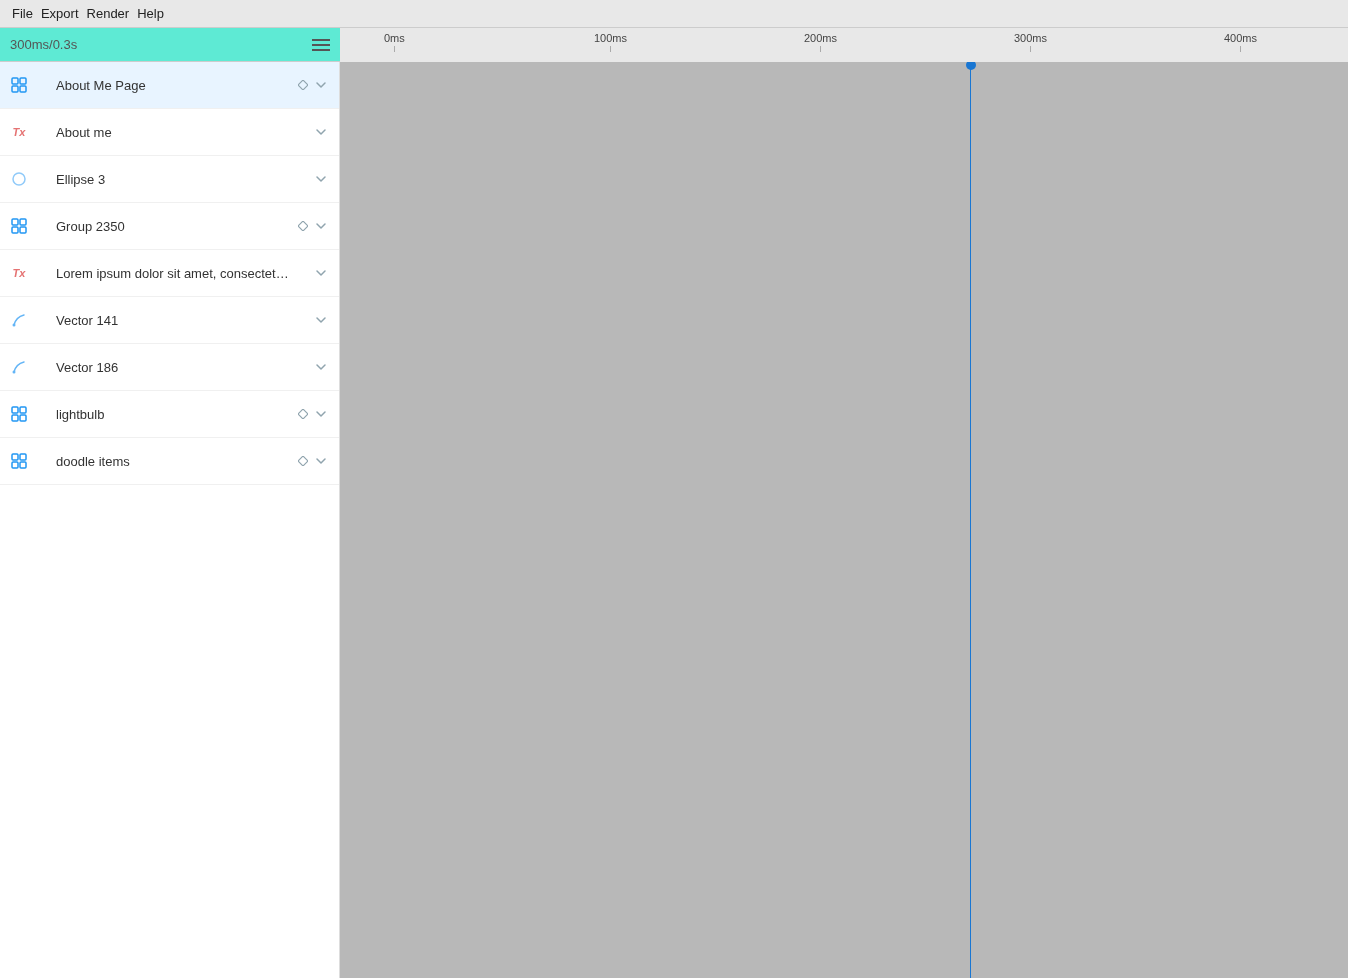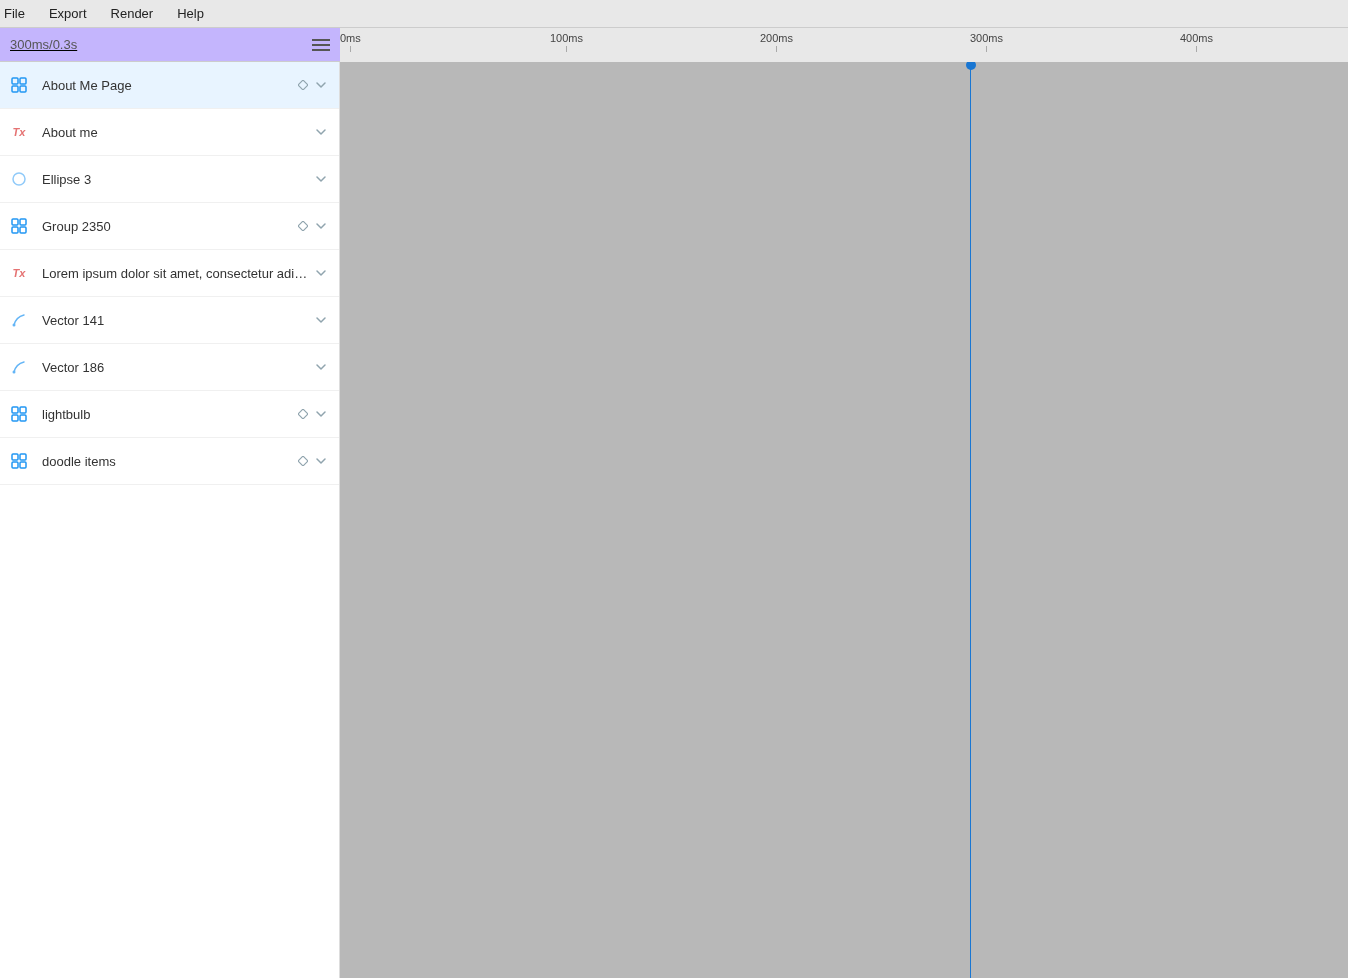--- a/index.html
+++ b/index.html
@@ -12,38 +12,36 @@
       overflow: hidden;
     }
 
     
     #menubar {
       display: flex;
       align-items: center;
       background: #e8e8e8;
       border-bottom: 1px solid #ccc;
       height: 28px;
-      padding: 0 0;
-      gap: 16px;
+      padding: 0 8px;
     }
     .menu-item {
       font-size: 13px;
       color: #222;
       cursor: pointer;
       padding: 2px 4px;
     }
 
     
     #timeline-header {
       display: flex;
       align-items: center;
-      background: #c4b5fd;
+      background: #5eead4;
       border-bottom: 1px solid #ccc;
       height: 34px;
-      text-decoration: underline;
     }
     #time-display {
       width: 340px;
       display: flex;
       align-items: center;
       justify-content: space-between;
       padding: 0 10px;
       flex-shrink: 0;
     }
     #time-label {
@@ -65,20 +63,21 @@
       width: 18px;
       height: 2px;
       background: #555;
     }
     .ruler-tick {
       position: absolute;
       top: 0;
       display: flex;
       flex-direction: column;
       align-items: center;
+      margin-left: 44px;
     }
     .ruler-label {
       font-size: 11px;
       color: #444;
       margin-top: 4px;
     }
     .ruler-line {
       width: 1px;
       height: 6px;
       background: #aaa;
@@ -102,20 +101,21 @@
     }
 
     .layer-item {
       display: flex;
       align-items: center;
       height: 47px;
       padding: 0 10px;
       border-bottom: 1px solid #f0f0f0;
       cursor: pointer;
       background: #fff;
+      gap: 14px;
     }
     .layer-item.selected { background: #e8f4ff; }
 
     .layer-icon {
       width: 18px;
       height: 18px;
       flex-shrink: 0;
       margin-right: 14px;
       display: flex;
       align-items: center;

